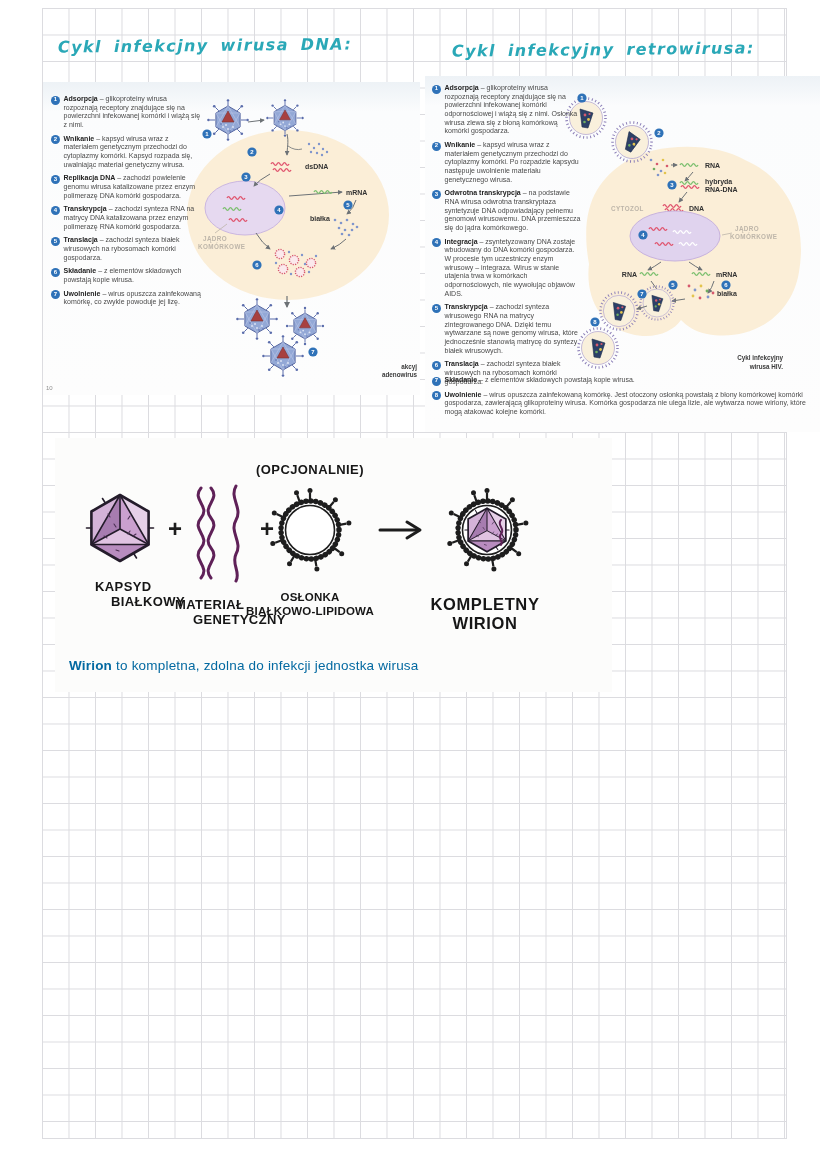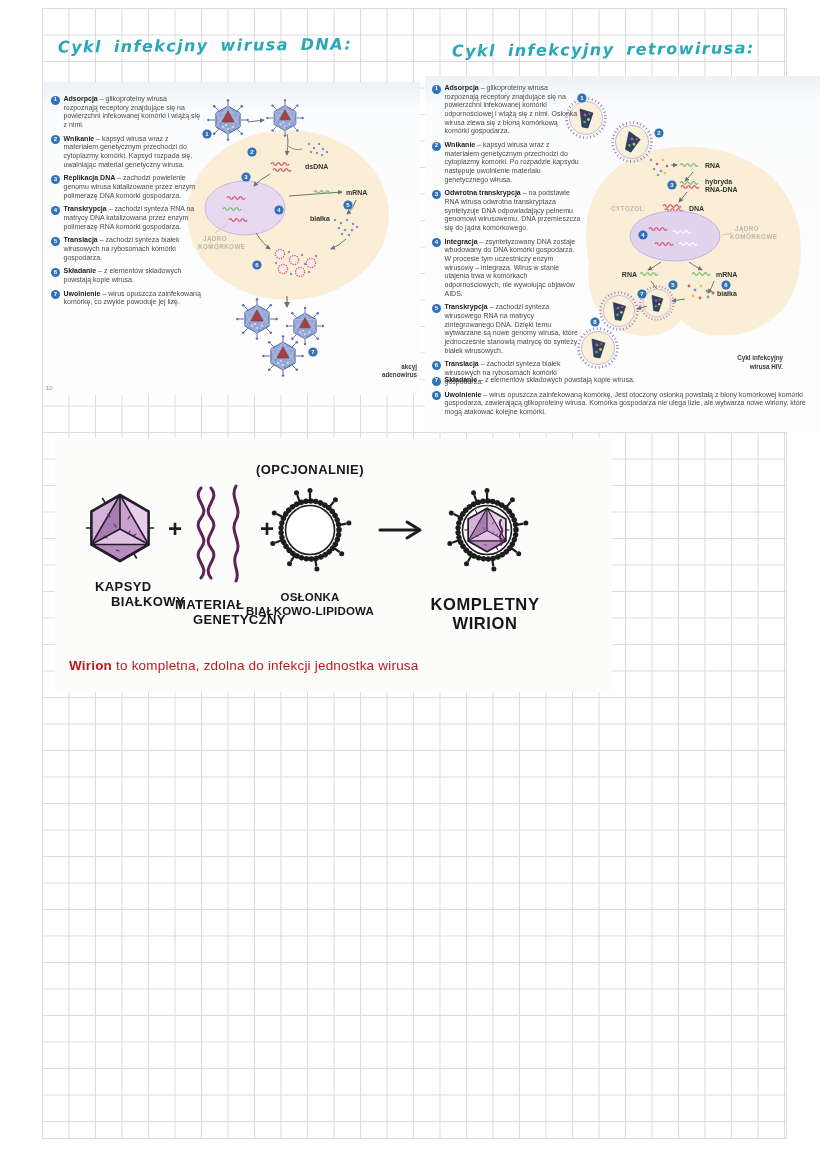--- a/index.html
+++ b/index.html
@@ -26,21 +26,21 @@
   .pagenum{position:absolute;left:3px;bottom:4px;font-size:6px;color:#8f8f8f;}
   svg.diag{position:absolute;inset:0;width:100%;height:100%;}
   .sb circle{fill:#2f72b8;}
   .sb text{fill:#fff;font:bold 6px "Liberation Sans",sans-serif;text-anchor:middle;}
   .dl{font:bold 7px "Liberation Sans",sans-serif;fill:#333;}
   .gl{font:600 6.3px "Liberation Sans",sans-serif;fill:#bdb5a9;letter-spacing:.4px;}
   .cap{font:bold 6.3px "Liberation Sans",sans-serif;fill:#3a3a3a;}
   .hnd{font:bold 13px "Liberation Sans",sans-serif;fill:#161616;letter-spacing:.4px;}
   .hnd-s{font:bold 11.5px "Liberation Sans",sans-serif;fill:#161616;letter-spacing:.2px;}
   .hnd-b{font:bold 16.5px "Liberation Sans",sans-serif;fill:#161616;letter-spacing:.6px;}
-  .virion-caption{position:absolute;left:14px;top:220px;font-size:13.5px;color:#b91c1c;letter-spacing:.2px;}
+  .virion-caption{position:absolute;left:14px;top:220px;font-size:13.5px;color:#0369a1;letter-spacing:.2px;}
 </style>
 </head>
 <body>
 
 <div class="grid"></div>
 
 <div class="hand-title" style="left:58px;top:36px;">Cykl infekcjny wirusa DNA:</div>
 <div class="hand-title" style="left:452px;top:40px;">Cykl infekcyjny retrowirusa:</div>
 
 <div class="card card-left">

